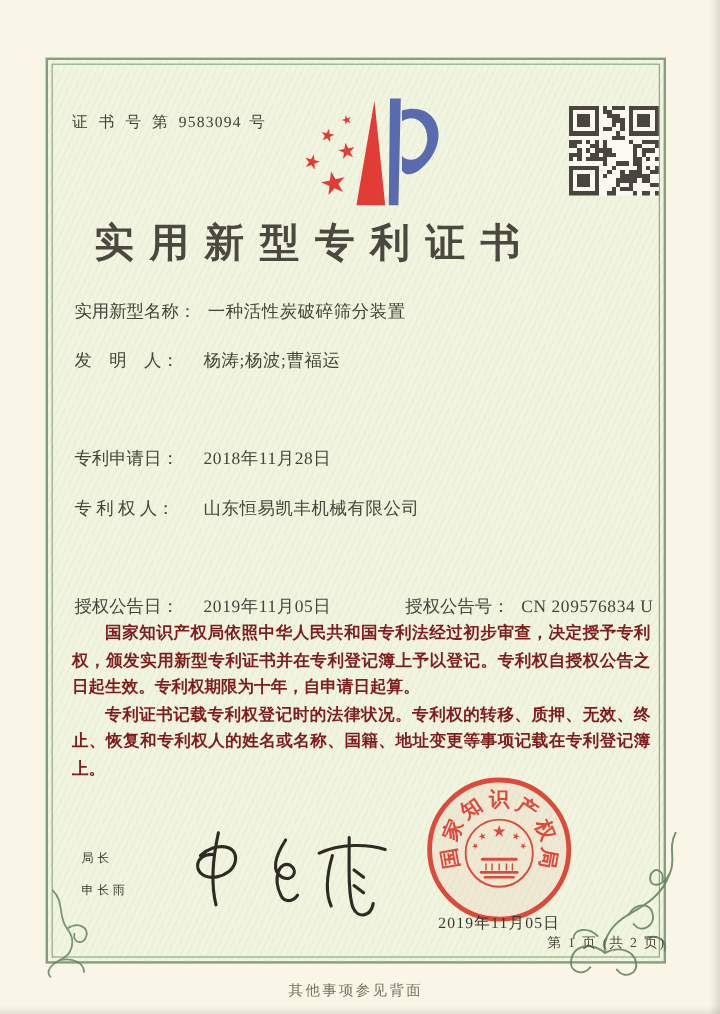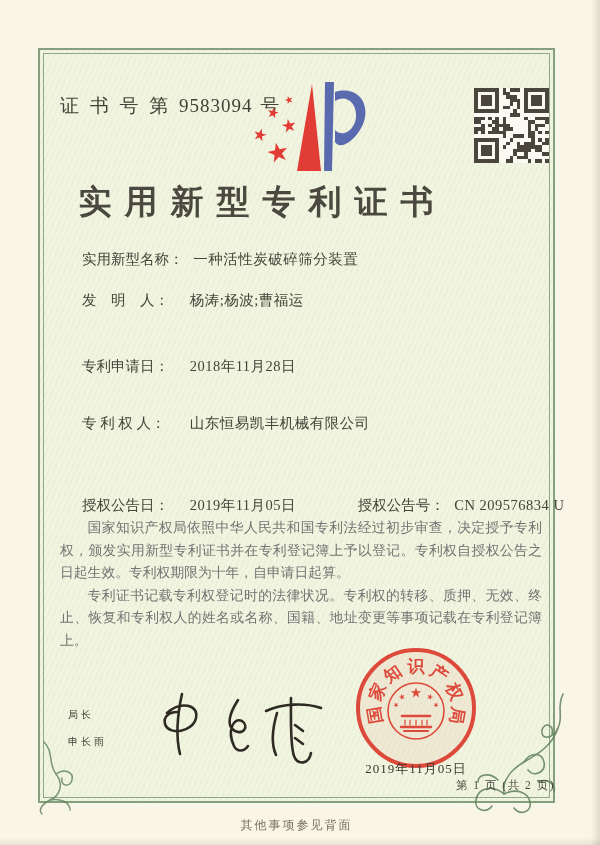--- a/index.html
+++ b/index.html
@@ -26,49 +26,49 @@
       #f1f4df;
     box-sizing:border-box;
   }
   .frame-inner{
     position:absolute;left:3px;top:3px;right:3px;bottom:3px;
     border:1px solid #8fa988;pointer-events:none;
   }
 
   .cert-no{
     position:absolute;left:60px;top:93px;
-    font-size:19px;letter-spacing:3px;color:#434138;white-space:nowrap;
+    font-size:13px;letter-spacing:3px;color:#434138;white-space:nowrap;
   }
   .cert-no .num{letter-spacing:1px;font-family:"Liberation Serif",serif;}
 
   .logo{position:absolute;left:231px;top:80px;width:140px;height:96px;}
   .qr{position:absolute;left:474px;top:88px;width:75px;height:75px;}
 
   .title{
     position:absolute;left:38px;top:180px;width:436px;
     text-align:center;font-size:33px;font-weight:bold;
     letter-spacing:13px;color:#4a483f;white-space:nowrap;
     text-indent:13px;
   }
 
   .field-row{position:absolute;left:62px;font-size:14.5px;white-space:nowrap;color:#45433a;}
-  .field-row .lbl{display:inline-block;min-width:98px;margin-left:20px;}
+  .field-row .lbl{display:inline-block;min-width:98px;}
   .field-row .val{margin-left:6px;letter-spacing:.5px;}
   .row-name{top:250px;}
   .row-inventor{top:291px;}
   .row-patentno{top:332px;}
-  .row-filing{top:357px;}
+  .row-filing{top:373px;}
   .row-patentee{top:414px;}
   .row-address{top:455px;}
   .row-grant{top:496px;}
   .row-grant .pair2{margin-left:58px;margin-top:19px;}
 
   .paragraphs{
     position:absolute;left:60px;top:517px;width:482px;
-    font-size:13.8px;line-height:22.5px;text-align:justify;color:#737373;
+    font-size:13.8px;line-height:22.5px;text-align:justify;color:#7f1d1d;font-weight:bold;
   }
   .paragraphs p{margin:0;text-indent:2em;}
 
   .signer{position:absolute;left:68px;top:708px;font-size:10px;letter-spacing:3px;color:#3c3a32;}
   .signer div{margin-bottom:13px;}
   .signature{position:absolute;left:140px;top:686px;width:190px;height:85px;}
 
   .seal{position:absolute;left:353px;top:646px;width:126px;height:126px;}
   .seal-date{
     position:absolute;left:346px;top:760px;width:140px;text-align:center;

